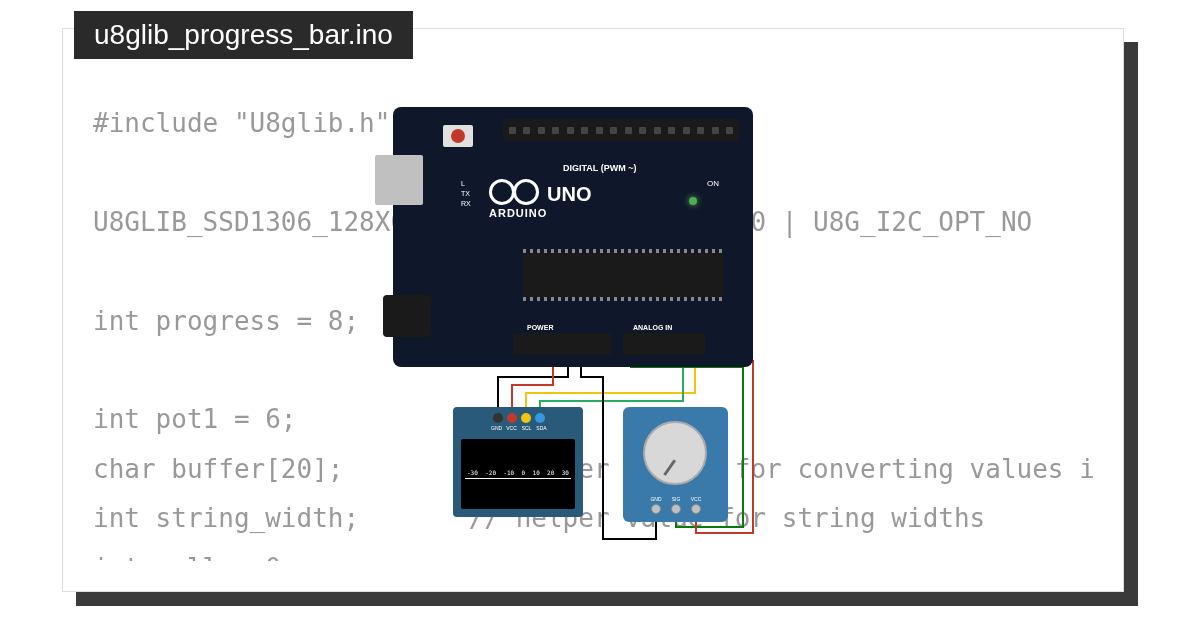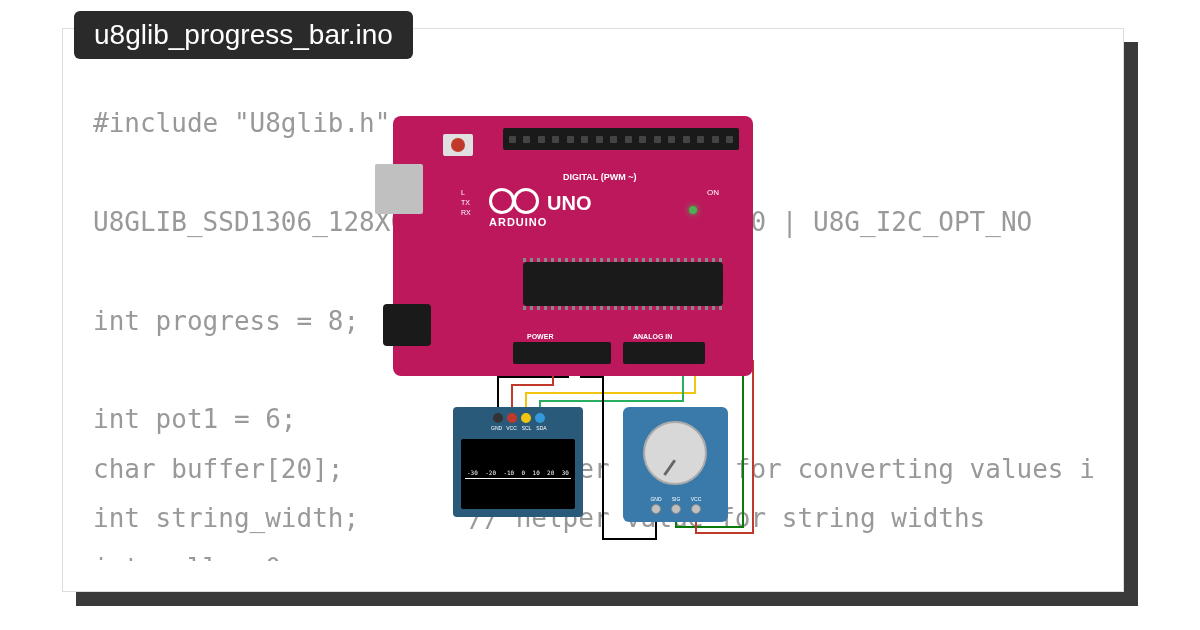--- a/index.html
+++ b/index.html
@@ -35,21 +35,20 @@
     .title-bar {
       position: absolute;
       left: 74px;
       top: 11px;
       background: #2a2a2a;
       color: #fff;
       padding: 8px 20px;
       font-size: 28px;
       font-weight: 500;
       z-index: 10;
-      border-radius: 6px;
     }
     .code-area {
       position: absolute;
       left: 30px;
       top: 70px;
       right: 30px;
       bottom: 30px;
       font-family: 'Consolas', 'Monaco', monospace;
       font-size: 26px;
       color: #999;
@@ -64,23 +63,22 @@
       width: 440px;
       height: 440px;
       z-index: 5;
     }
     .arduino-board {
       position: absolute;
       left: 0;
       top: 0;
       width: 360px;
       height: 260px;
-      background: #be185d;
+      background: #0f172a;
       border-radius: 8px;
-      margin-top: 9px;
     }
     .usb-port {
       position: absolute;
       left: -18px;
       top: 48px;
       width: 48px;
       height: 50px;
       background: #c0c0c0;
       border-radius: 2px;
     }

